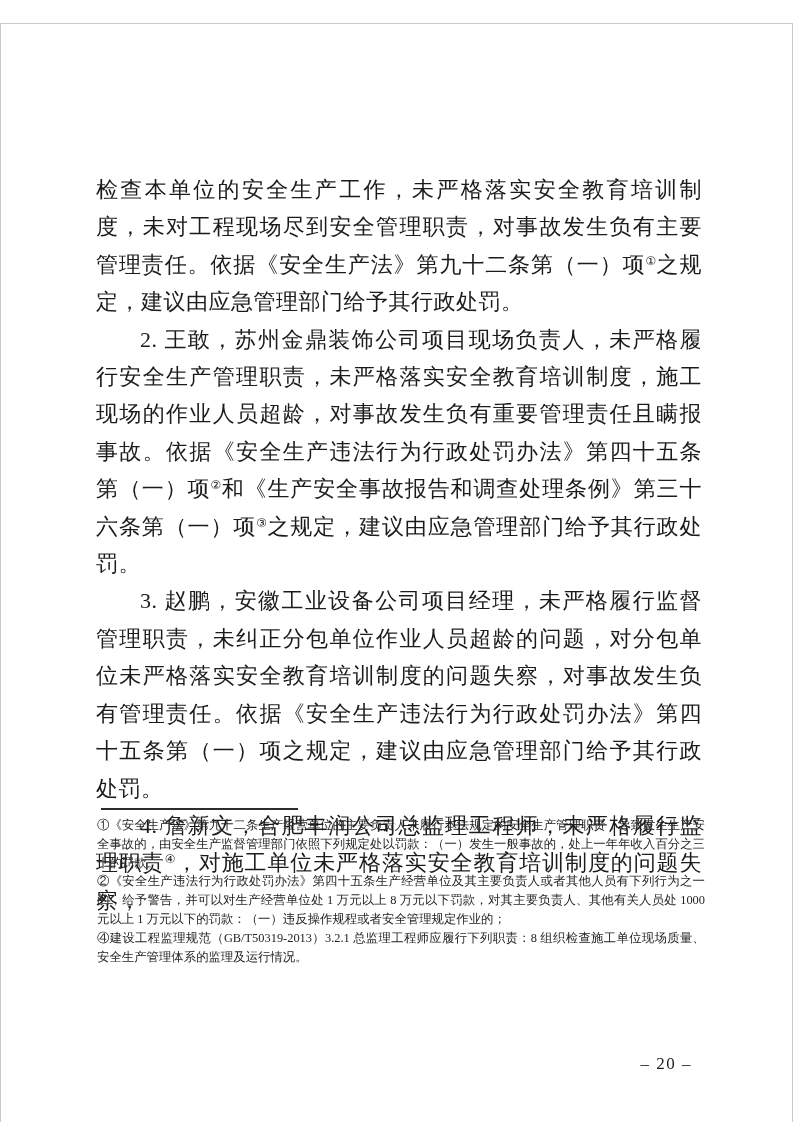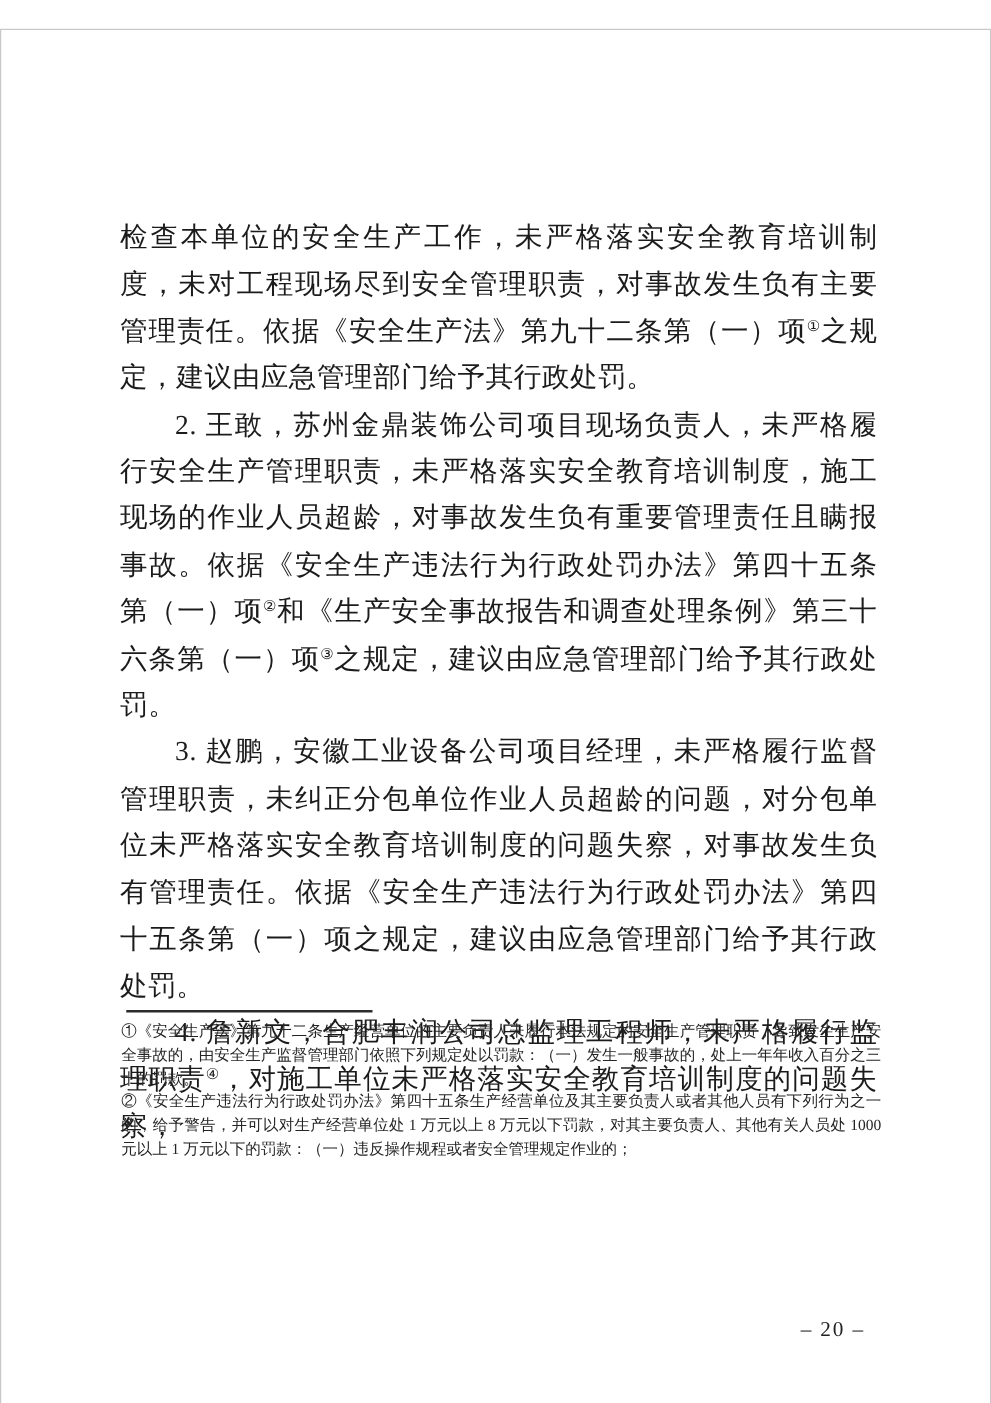--- a/index.html
+++ b/index.html
@@ -82,16 +82,17 @@
       <p class="p-indent">2. 王敢，苏州金鼎装饰公司项目现场负责人，未严格履行安全生产管理职责，未严格落实安全教育培训制度，施工现场的作业人员超龄，对事故发生负有重要管理责任且瞒报事故。依据《安全生产违法行为行政处罚办法》第四十五条第（一）项<sup class="fn-ref">②</sup>和《生产安全事故报告和调查处理条例》第三十六条第（一）项<sup class="fn-ref">③</sup>之规定，建议由应急管理部门给予其行政处罚。</p>
       <p class="p-indent">3. 赵鹏，安徽工业设备公司项目经理，未严格履行监督管理职责，未纠正分包单位作业人员超龄的问题，对分包单位未严格落实安全教育培训制度的问题失察，对事故发生负有管理责任。依据《安全生产违法行为行政处罚办法》第四十五条第（一）项之规定，建议由应急管理部门给予其行政处罚。</p>
       <p class="p-indent">4. 詹新文，合肥丰润公司总监理工程师，未严格履行监理职责<sup class="fn-ref">④</sup>，对施工单位未严格落实安全教育培训制度的问题失察，</p>
     </div>
 
   <div class="footnote-rule"></div>
 
   <div class="footnotes">
       <p>①《安全生产法》第九十二条生产经营单位的主要负责人未履行本法规定的安全生产管理职责，导致发生生产安全事故的，由安全生产监督管理部门依照下列规定处以罚款：（一）发生一般事故的，处上一年年收入百分之三十的罚款。</p>
       <p>②《安全生产违法行为行政处罚办法》第四十五条生产经营单位及其主要负责人或者其他人员有下列行为之一的，给予警告，并可以对生产经营单位处 1 万元以上 8 万元以下罚款，对其主要负责人、其他有关人员处 1000 元以上 1 万元以下的罚款：（一）违反操作规程或者安全管理规定作业的；</p>
+      <p>④建设工程监理规范（GB/T50319-2013）3.2.1 总监理工程师应履行下列职责：8 组织检查施工单位现场质量、安全生产管理体系的监理及运行情况。</p>
     </div>
 
   <div class="page-number">– 20 –</div>
 </div>
 
 </body></html>

